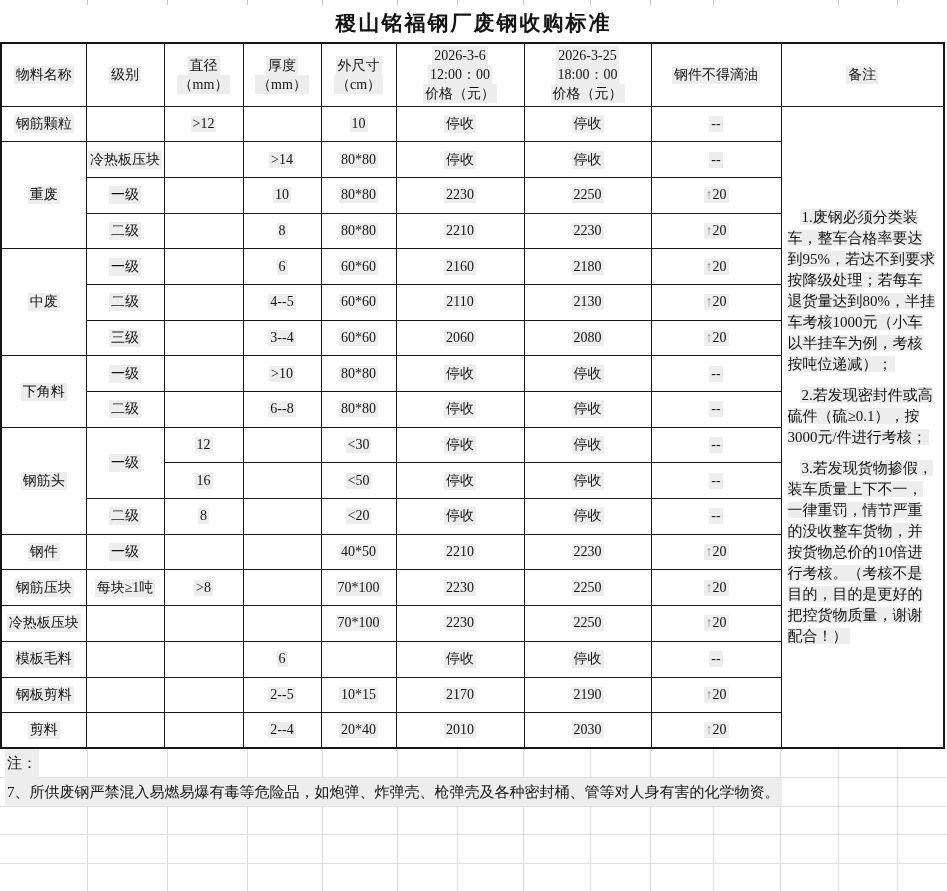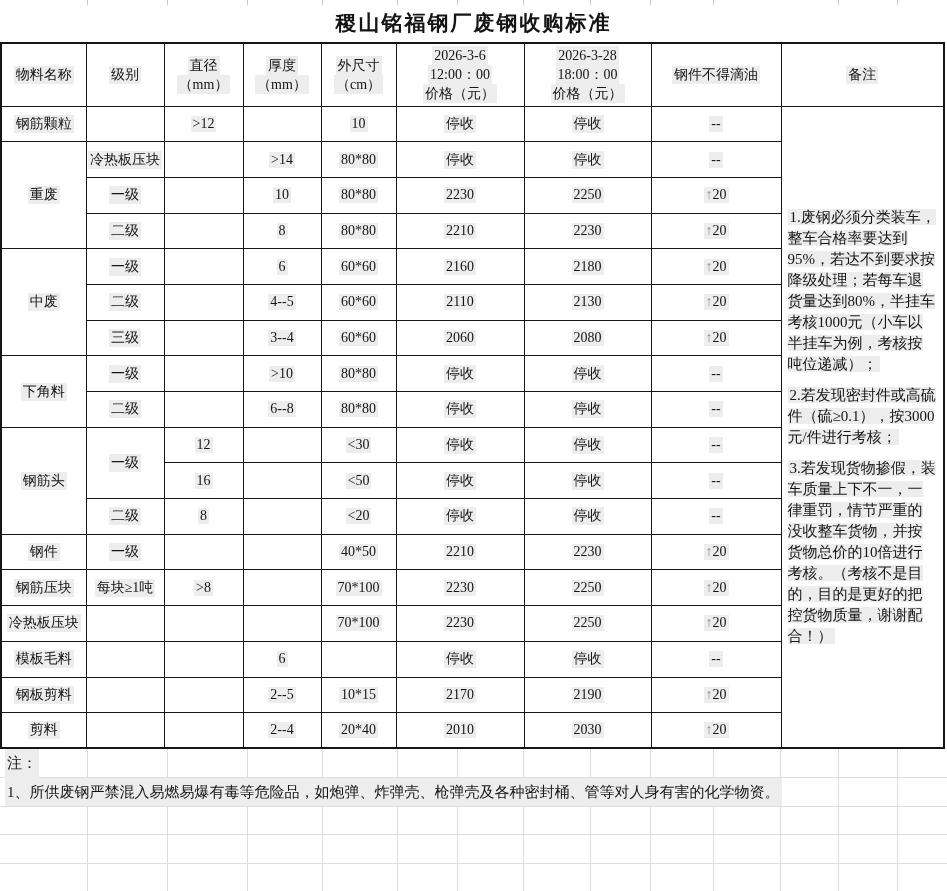--- a/index.html
+++ b/index.html
@@ -25,21 +25,21 @@
     border:1.5px solid #161616; text-align:center; vertical-align:middle;
     font-size:14px; font-weight:normal; padding:0; overflow:hidden;
   }
   .price-table thead tr { height:63px; }
   .price-table tbody tr { height:35.7px; }
   .price-table th div { line-height:19px; }
 
   
   .hl { background:#ededed; padding:0 2px; display:inline-block; }
   .hl:empty { background:transparent; padding:0; }
-  .remark-cell .hl { display:inline; }
+  .remark-cell .hl { display:inline;margin-left:12px; }
   .up::first-letter { color:#8f8f8f; }
 
   td.remark-cell {
     text-align:left; vertical-align:middle; padding:0 6px; font-size:15px;
   }
   td.remark-cell p { margin:10px 0; line-height:21px; text-align:left; }
 
   .notes { position:relative; height:142px; width:947px; font-size:15px; }
   .notes .grid { position:absolute; inset:0; z-index:1; }
   .notes .vline { position:absolute; top:0; bottom:0; width:1px; background:#dedede; }
@@ -98,21 +98,21 @@
         <th>
             <div><span class="hl">外尺寸</span></div>
             <div><span class="hl">（cm）</span></div>
           </th>
         <th>
             <div><span class="hl">2026-3-6</span></div>
             <div><span class="hl">12:00：00</span></div>
             <div><span class="hl">价格（元）</span></div>
           </th>
         <th>
-            <div><span class="hl">2026-3-28</span></div>
+            <div><span class="hl">2026-3-25</span></div>
             <div><span class="hl">18:00：00</span></div>
             <div><span class="hl">价格（元）</span></div>
           </th>
         <th><span class="hl">钢件不得滴油</span></th>
         <th><span class="hl">备注</span></th>
       </tr>
     </thead>
     <tbody>
       <tr>
         <td><span class="hl">钢筋颗粒</span></td>
@@ -308,16 +308,16 @@
         <div class="vline" style="left:713px"></div>
       <div class="vline" style="left:780px"></div>
         <div class="vline" style="left:838px"></div>
       <div class="vline" style="left:897px"></div>
       <div class="hline" style="top:28px"></div>
         <div class="hline" style="top:57px"></div>
       <div class="hline" style="top:85px"></div>
         <div class="hline" style="top:114px"></div>
     </div>
     <div class="note-row"><span class="hl">注：</span></div>
-    <div class="note-row"><span class="hl">1、所供废钢严禁混入易燃易爆有毒等危险品，如炮弹、炸弹壳、枪弹壳及各种密封桶、管等对人身有害的化学物资。</span></div>
+    <div class="note-row"><span class="hl">7、所供废钢严禁混入易燃易爆有毒等危险品，如炮弹、炸弹壳、枪弹壳及各种密封桶、管等对人身有害的化学物资。</span></div>
   </div>
 
 </div>
 
 </body></html>

